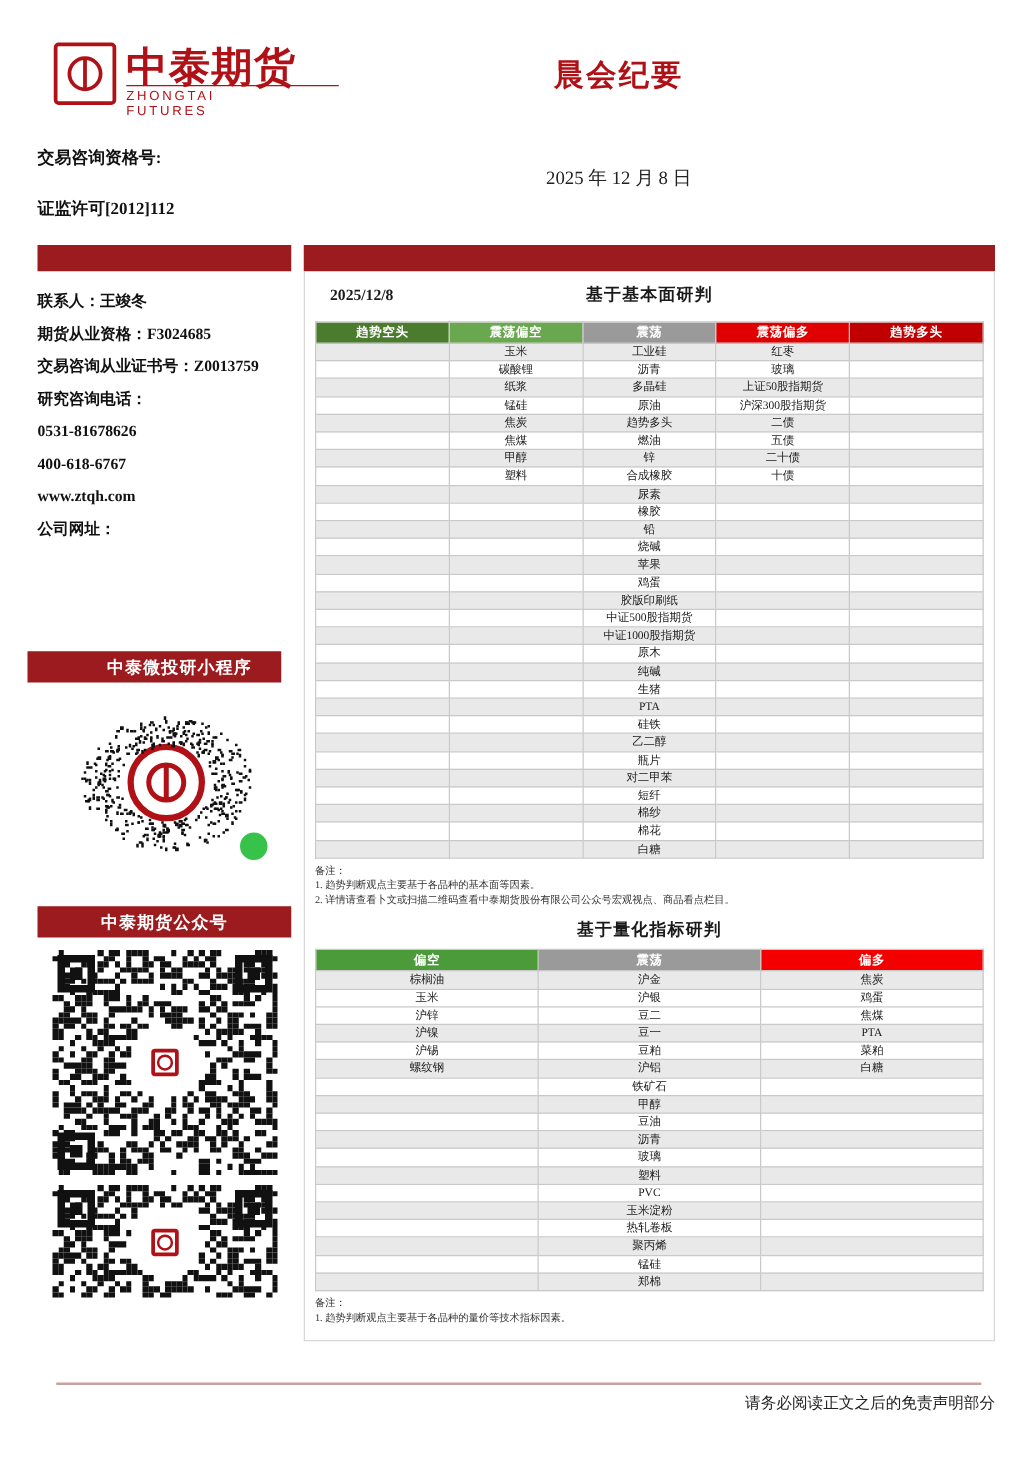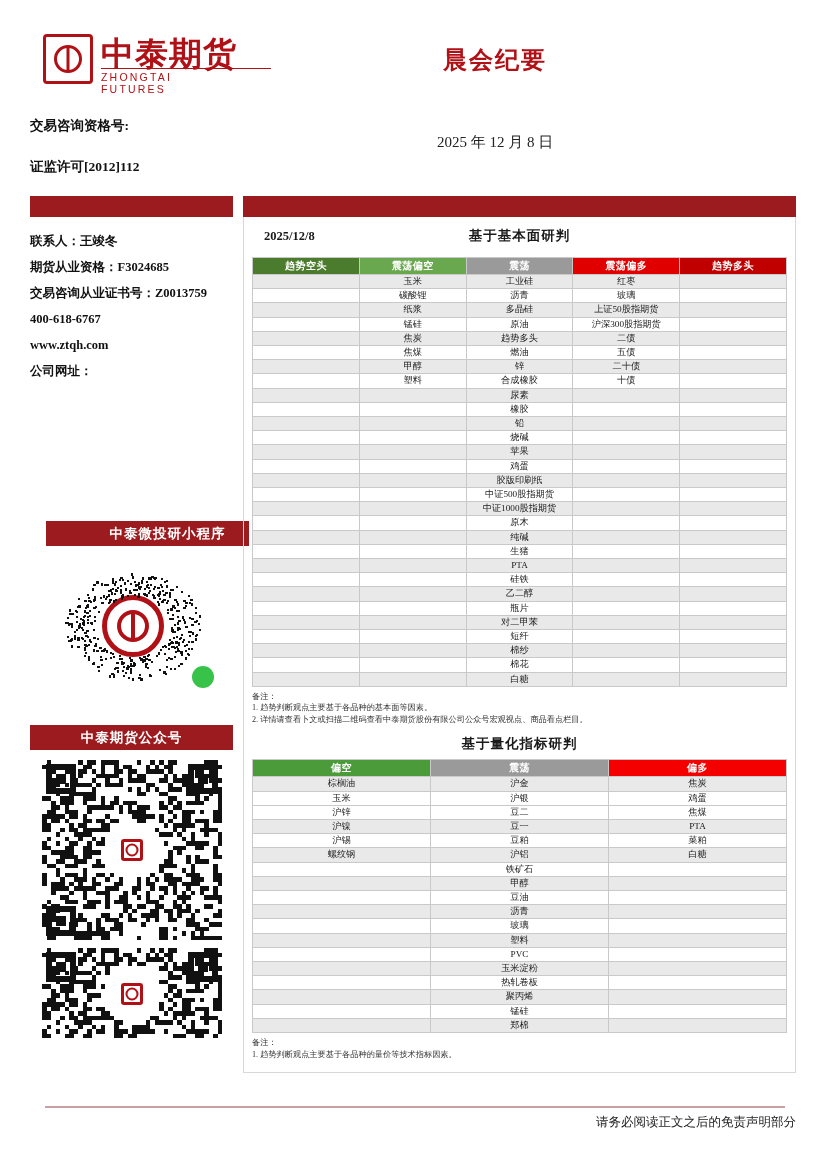--- a/index.html
+++ b/index.html
@@ -64,21 +64,21 @@
     position:absolute; left:30px; top:228px; width:210px;
     font-size:12.5px; font-weight:bold; color:#111; line-height:26px;
   }
   .contact div { white-space:nowrap; }
 
   .panel-title {
     position:absolute; width:203px; height:25px; background:#9c1b1f;
     color:#fff; font-size:13.5px; font-weight:bold; text-align:center;
     line-height:25px; letter-spacing:1px;
   }
-  .mini-title { left:46px; top:521px;padding-left:40px; }
+  .mini-title { left:22px; top:521px;padding-left:40px; }
   .pub-title  { left:30px; top:725px; }
 
   .qr-box {
     position:absolute; background:#fff; border:1px solid #ddd;
   }
   .qr1 { left:45px; top:556px; width:175px; height:140px; border:none; }
   .qr2 { left:42px; top:760px; width:180px; height:180px; border:none;}
   .qr3 { left:42px; top:948px; width:180px; height:92px; border:none;}
 
   
@@ -171,20 +171,22 @@
   <div class="doc-title">晨会纪要</div>
   <div class="doc-date">2025 年 12 月 8 日</div>
   <div class="qual1">交易咨询资格号:</div>
   <div class="qual2">证监许可[2012]112</div>
 
   <div class="left-bar"></div>
   <div class="contact">
     <div>联系人：王竣冬</div>
     <div>期货从业资格：F3024685</div>
     <div>交易咨询从业证书号：Z0013759</div>
+    <div>研究咨询电话：</div>
+    <div>0531-81678626</div>
     <div>400-618-6767</div>
     <div>www.ztqh.com</div>
     <div>公司网址：</div>
   </div>
 
   <div class="panel-title mini-title">中泰微投研小程序</div>
   <div class="qr-box qr1">
     <div class="qr-art">
       <div class="qr-ring"></div>
       <div class="wechat-badge"></div>

